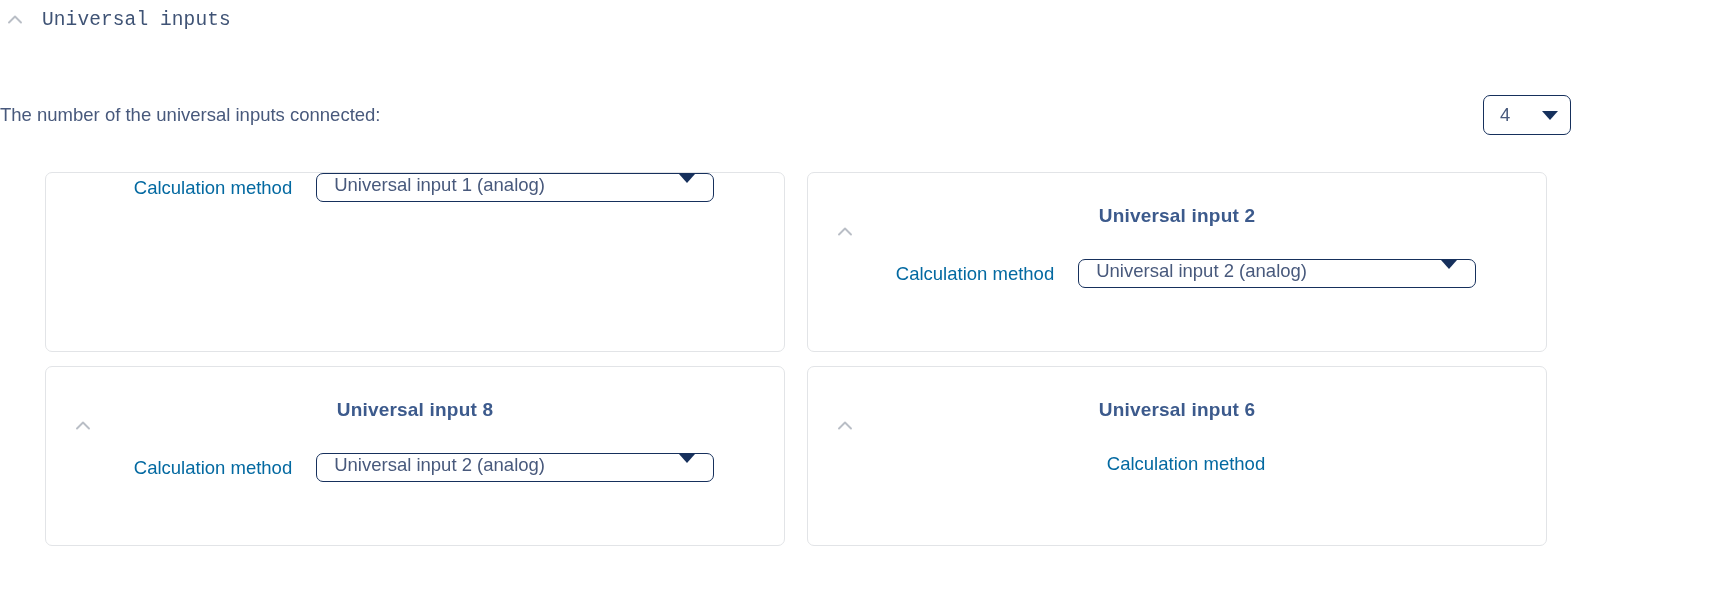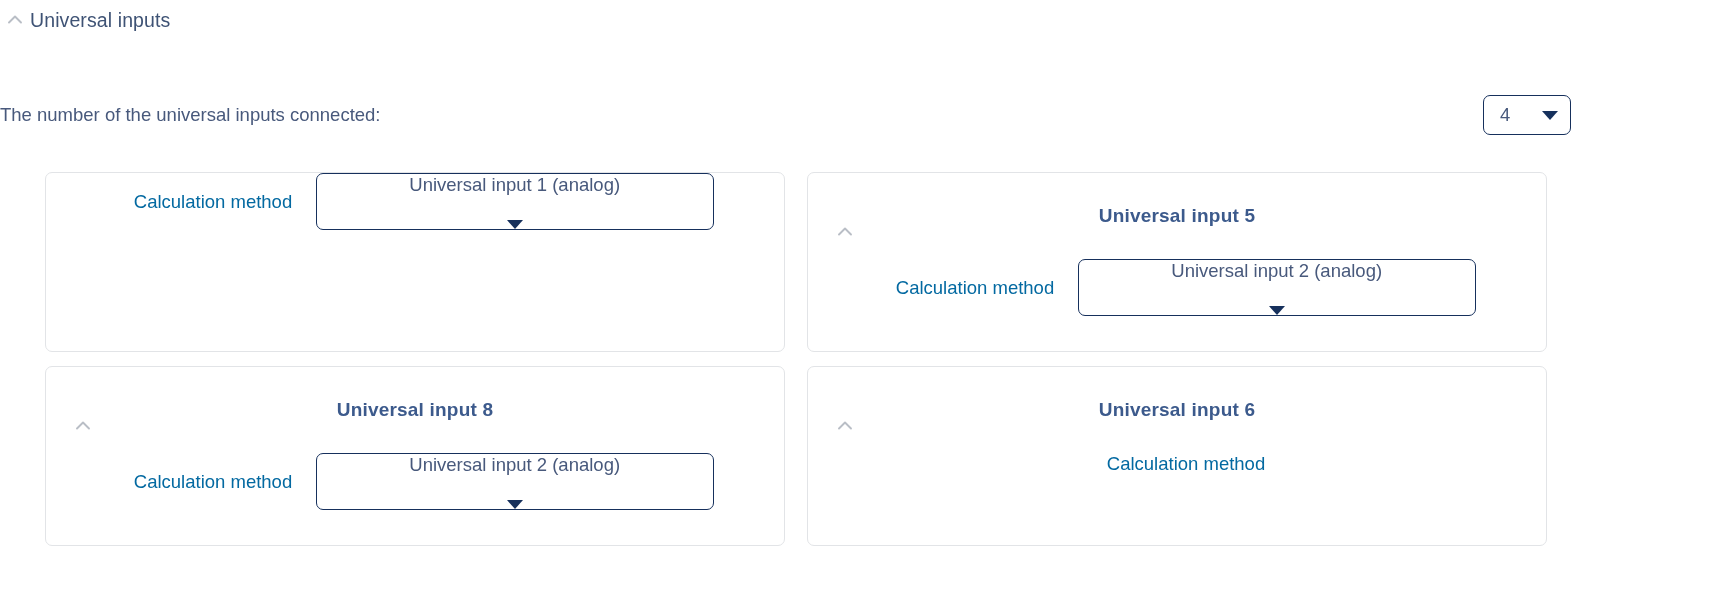--- a/index.html
+++ b/index.html
@@ -19,22 +19,23 @@
     background: #ffffff;
   }
 
   
   .section-header {
     position: absolute;
     top: 6px;
     left: 4px;
     display: flex;
     align-items: center;
-    gap: 4px;
+    gap: 16px;
     height: 28px;
+    font-family: Liberation Mono, monospace;
   }
   .chev {
     display: inline-block;
     line-height: 0;
   }
   .chev svg { display: block; }
 
   .section-title {
     font-size: 19.5px;
     color: #3f5375;
@@ -128,30 +129,29 @@
     gap: 24px;
     padding-left: 18px;
   }
   .field-label {
     font-size: 18.5px;
     color: #0369a1;
     white-space: nowrap;
   }
   .method-select {
     width: 398px;
-    height: 57px;
+    height: 29px;
     border: 1.6px solid #16305c;
     border-radius: 7px;
     background: #ffffff;
     display: flex;
-    align-items: center;
+    align-items: flex-start;
     justify-content: space-between;
     padding: 0 18px 0 17px;
     cursor: pointer;
-    flex-direction: column;
   }
   .method-value {
     font-size: 18.5px;
     color: #48597c;
     white-space: nowrap;
     overflow: hidden;
     text-overflow: ellipsis;
   }
 </style>
 </head>
@@ -188,21 +188,21 @@
       </div>
     </div>
 
     <div class="card">
       <div class="card-head">
         <span class="card-collapse">
           <svg width="22" height="22" viewBox="0 0 22 22">
             <polyline points="5,13.5 11,7.5 17,13.5" fill="none" stroke="#b9bec6" stroke-width="1.9" stroke-linecap="round" stroke-linejoin="round"></polyline>
           </svg>
         </span>
-        <span class="card-title">Universal input 5</span>
+        <span class="card-title">Universal input 2</span>
       </div>
       <div class="card-body">
         <span class="field-label">Calculation method</span>
         <div class="method-select">
           <span class="method-value">Universal input 2 (analog)</span>
           <span class="tri"></span>
         </div>
       </div>
     </div>
 

